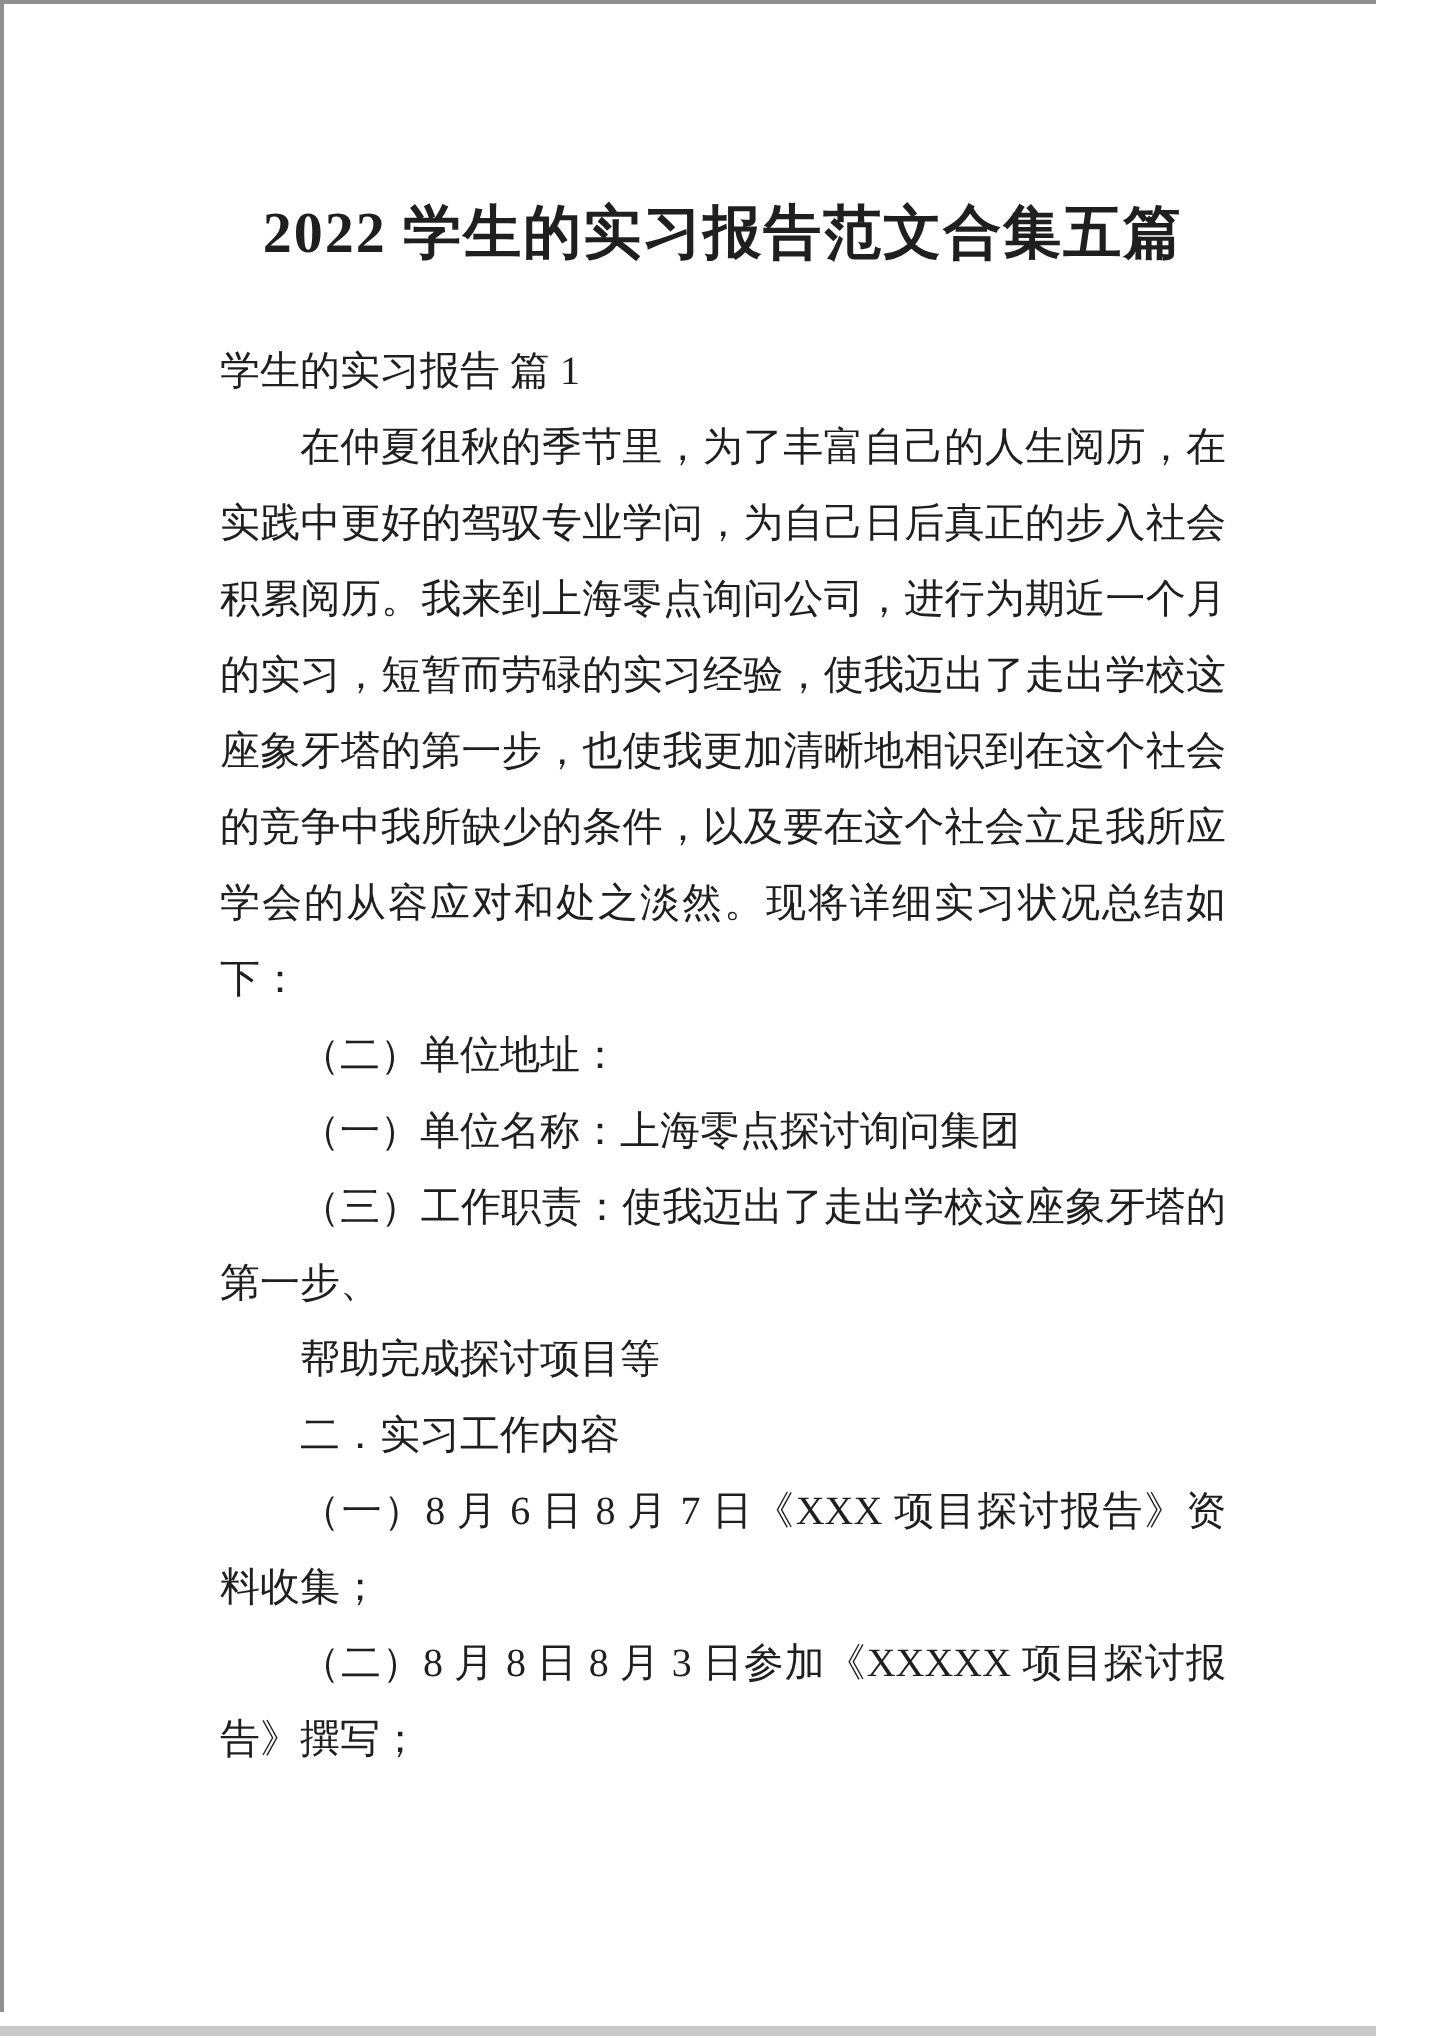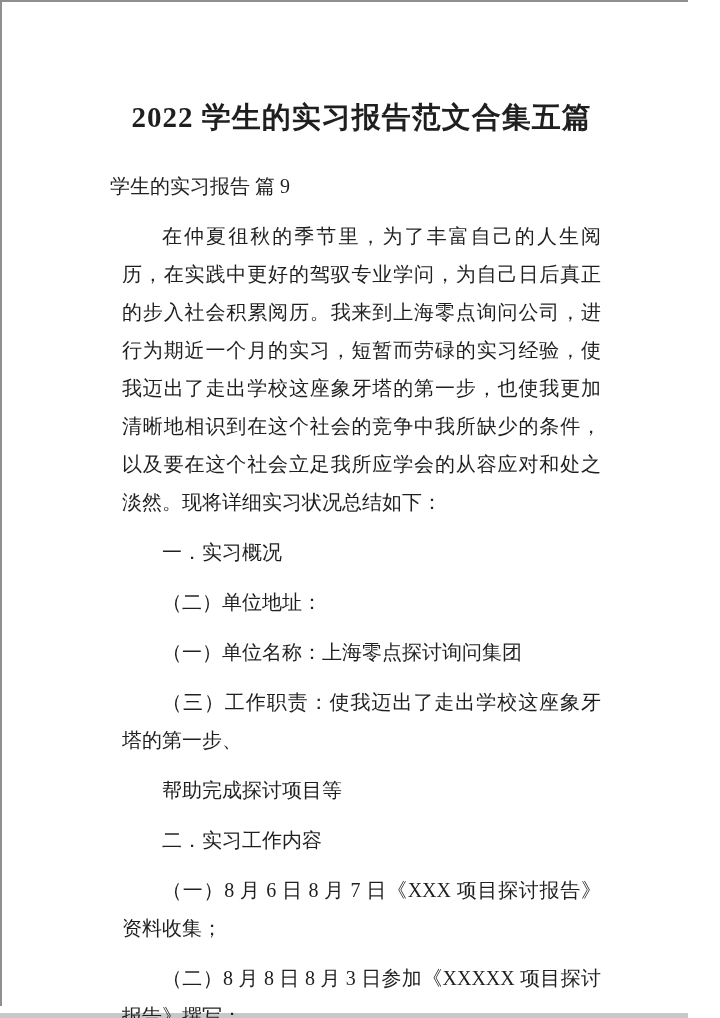--- a/index.html
+++ b/index.html
@@ -46,21 +46,21 @@
     letter-spacing: 1px;
     white-space: nowrap;
   }
   .doc-subtitle {
     font-size: 20px;
     line-height: 38px;
     margin: 0;
     font-weight: normal;
   }
   .para {
-    margin: 12px;
+    margin: 0;
     font-size: 20px;
     line-height: 38px;
     text-align: justify;
     text-align-last: left;
   }
   .indent {
     text-indent: 2em;
   }
 </style>
 </head>
@@ -68,25 +68,24 @@
 
 <div class="page" style="background: rgb(255, 255, 255);">
 
   <div class="edge-top" style="background: rgb(143, 143, 143);"></div>
   <div class="edge-left" style="background: rgb(143, 143, 143);"></div>
   <div class="edge-bottom" style="background: rgb(200, 200, 200);"></div>
 
   <div class="doc" style="color: rgb(31, 31, 31);">
     <h1 class="doc-title">2022 学生的实习报告范文合集五篇</h1>
 
-    <p class="doc-subtitle">学生的实习报告 篇 9</p>
+    <p class="doc-subtitle">学生的实习报告 篇 1</p>
 
     <p class="para indent">在仲夏徂秋的季节里，为了丰富自己的人生阅历，在实践中更好的驾驭专业学问，为自己日后真正的步入社会积累阅历。我来到上海零点询问公司，进行为期近一个月的实习，短暂而劳碌的实习经验，使我迈出了走出学校这座象牙塔的第一步，也使我更加清晰地相识到在这个社会的竞争中我所缺少的条件，以及要在这个社会立足我所应学会的从容应对和处之淡然。现将详细实习状况总结如下：</p>
 
-    <p class="para indent">一．实习概况</p>
 
     <p class="para indent">（二）单位地址：</p>
 
     <p class="para indent">（一）单位名称：上海零点探讨询问集团</p>
 
     <p class="para indent">（三）工作职责：使我迈出了走出学校这座象牙塔的第一步、</p>
 
     <p class="para indent">帮助完成探讨项目等</p>
 
     <p class="para indent">二．实习工作内容</p>

